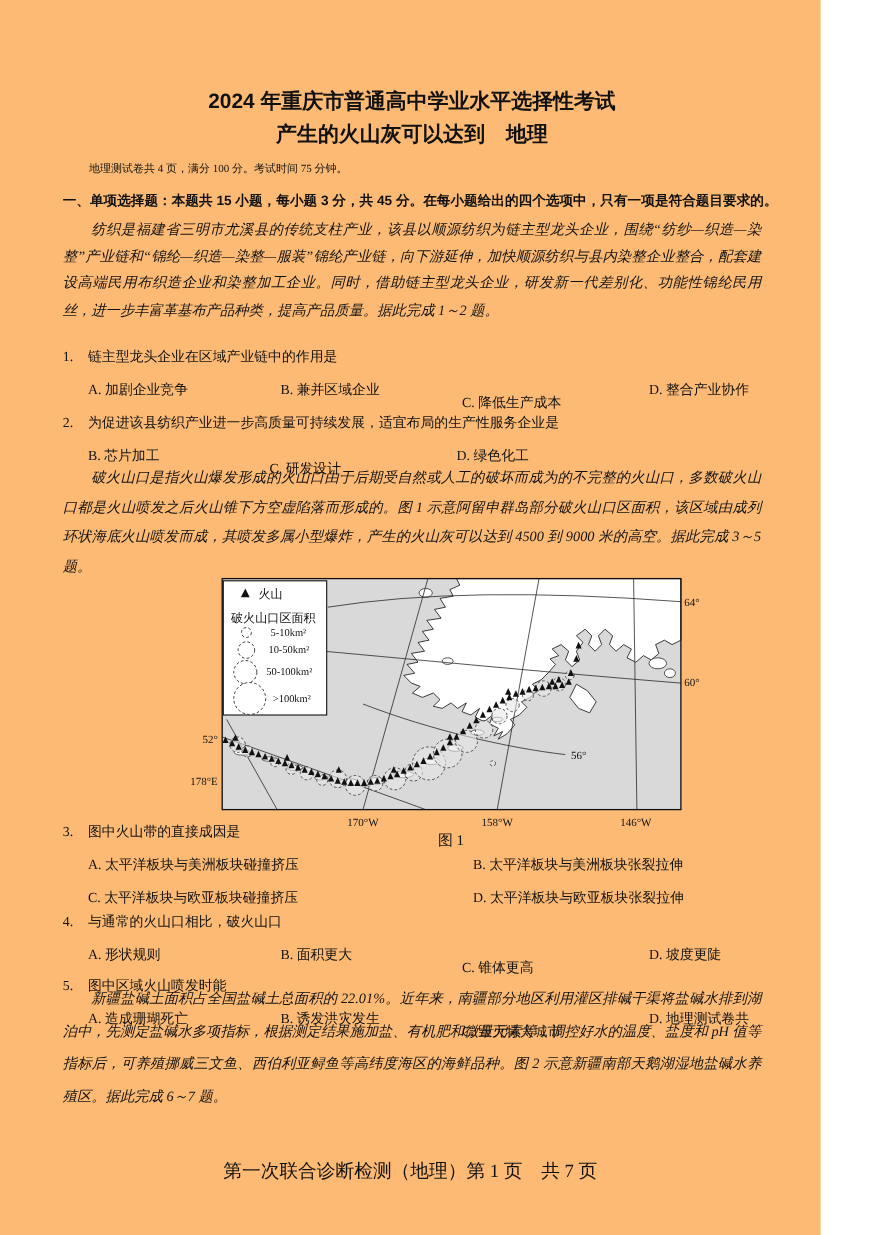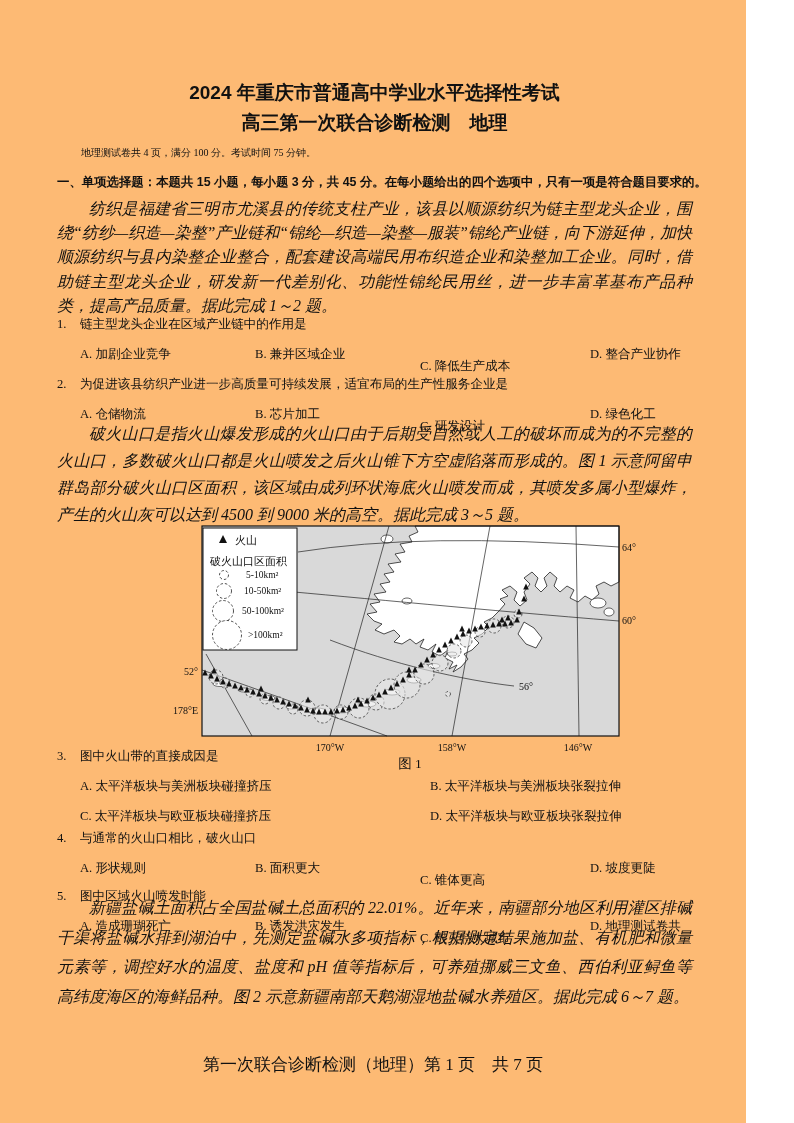--- a/index.html
+++ b/index.html
@@ -4,21 +4,21 @@
 <style>
   html,body{margin:0;padding:0;background:#ffffff;}
   .page{position:relative;width:746px;height:1123px;background:#fdba74;overflow:hidden;
         font-family:"Liberation Serif","DejaVu Serif",serif;color:#111;}
   .abs{position:absolute;left:57px;right:54px;}
   .title{text-align:center;font-family:"Liberation Sans","DejaVu Sans",sans-serif;
          font-weight:bold;font-size:19px;line-height:26px;}
   .intro{font-size:10px;padding-left:24px;}
   .section-hd{font-family:"Liberation Sans","DejaVu Sans",sans-serif;font-weight:bold;
               font-size:12.4px;white-space:nowrap;}
-  .passage{font-size:16px;line-height:24.2px;text-align:justify;text-indent:2em;
+  .passage{font-size:13px;line-height:24.2px;text-align:justify;text-indent:2em;
            font-style:italic;}
   .passage.p2{line-height:27px;}
   .passage.p3{line-height:29.5px;font-style:italic;}
   .q{font-size:12.6px;}
   .q .stem{display:flex;line-height:30px;}
   .q .qnum{width:23px;flex:0 0 23px;}
   .q .opts{display:flex;line-height:30px;padding-left:23px;}
   .q .opts .c1{width:175px;flex:0 0 175px;}
   .q .opts .c2{width:165px;flex:0 0 165px;}
   .q .opts .c3{width:170px;flex:0 0 170px;margin-top:12px;}
@@ -28,21 +28,21 @@
   svg .maplabel{font-family:"Liberation Serif",serif;font-size:10px;fill:#111;}
   svg .legendtxt{font-family:"Liberation Serif",serif;fill:#111;}
   svg .caption{font-family:"Liberation Serif",serif;font-size:13.5px;fill:#111;}
 </style>
 </head>
 <body>
 
 <div class="page">
 
   <div class="abs title" style="top:80px">2024 年重庆市普通高中学业水平选择性考试</div>
-  <div class="abs title" style="top:110px">高三第一次联合诊断检测　地理</div>
+  <div class="abs title" style="top:110px">产生的火山灰可以达到　地理</div>
 
   <div class="abs intro" style="top:146px">地理测试卷共 4 页，满分 100 分。考试时间 75 分钟。</div>
 
   <div class="abs section-hd" style="top:174px">一、单项选择题：本题共 15 小题，每小题 3 分，共 45 分。在每小题给出的四个选项中，只有一项是符合题目要求的。</div>
 
   <div class="abs passage" style="top:197px">纺织是福建省三明市尤溪县的传统支柱产业，该县以顺源纺织为链主型龙头企业，围绕“纺纱—织造—染整”产业链和“锦纶—织造—染整—服装”锦纶产业链，向下游延伸，加快顺源纺织与县内染整企业整合，配套建设高端民用布织造企业和染整加工企业。同时，借助链主型龙头企业，研发新一代差别化、功能性锦纶民用丝，进一步丰富革基布产品种类，提高产品质量。据此完成 1～2 题。</div>
 
   <div class="abs q" style="top:309px">
     <div class="stem">
         <span class="qnum">1.</span>
@@ -55,21 +55,20 @@
       <span>D. 整合产业协作</span>
     </div>
   </div>
 
   <div class="abs q" style="top:369px">
     <div class="stem">
         <span class="qnum">2.</span>
         <span>为促进该县纺织产业进一步高质量可持续发展，适宜布局的生产性服务企业是</span>
       </div>
     <div class="opts">
-      <span class="c1">A. 仓储物流</span>
       <span class="c2">B. 芯片加工</span>
       <span class="c3">C. 研发设计</span>
       <span>D. 绿色化工</span>
     </div>
   </div>
 
   <div class="abs passage p2" style="top:420px">破火山口是指火山爆发形成的火山口由于后期受自然或人工的破坏而成为的不完整的火山口，多数破火山口都是火山喷发之后火山锥下方空虚陷落而形成的。图 1 示意阿留申群岛部分破火山口区面积，该区域由成列环状海底火山喷发而成，其喷发多属小型爆炸，产生的火山灰可以达到 4500 到 9000 米的高空。据此完成 3～5 题。</div>
 
   <div class="figwrap">
     <svg width="480" height="248" viewBox="0 0 480 248">

